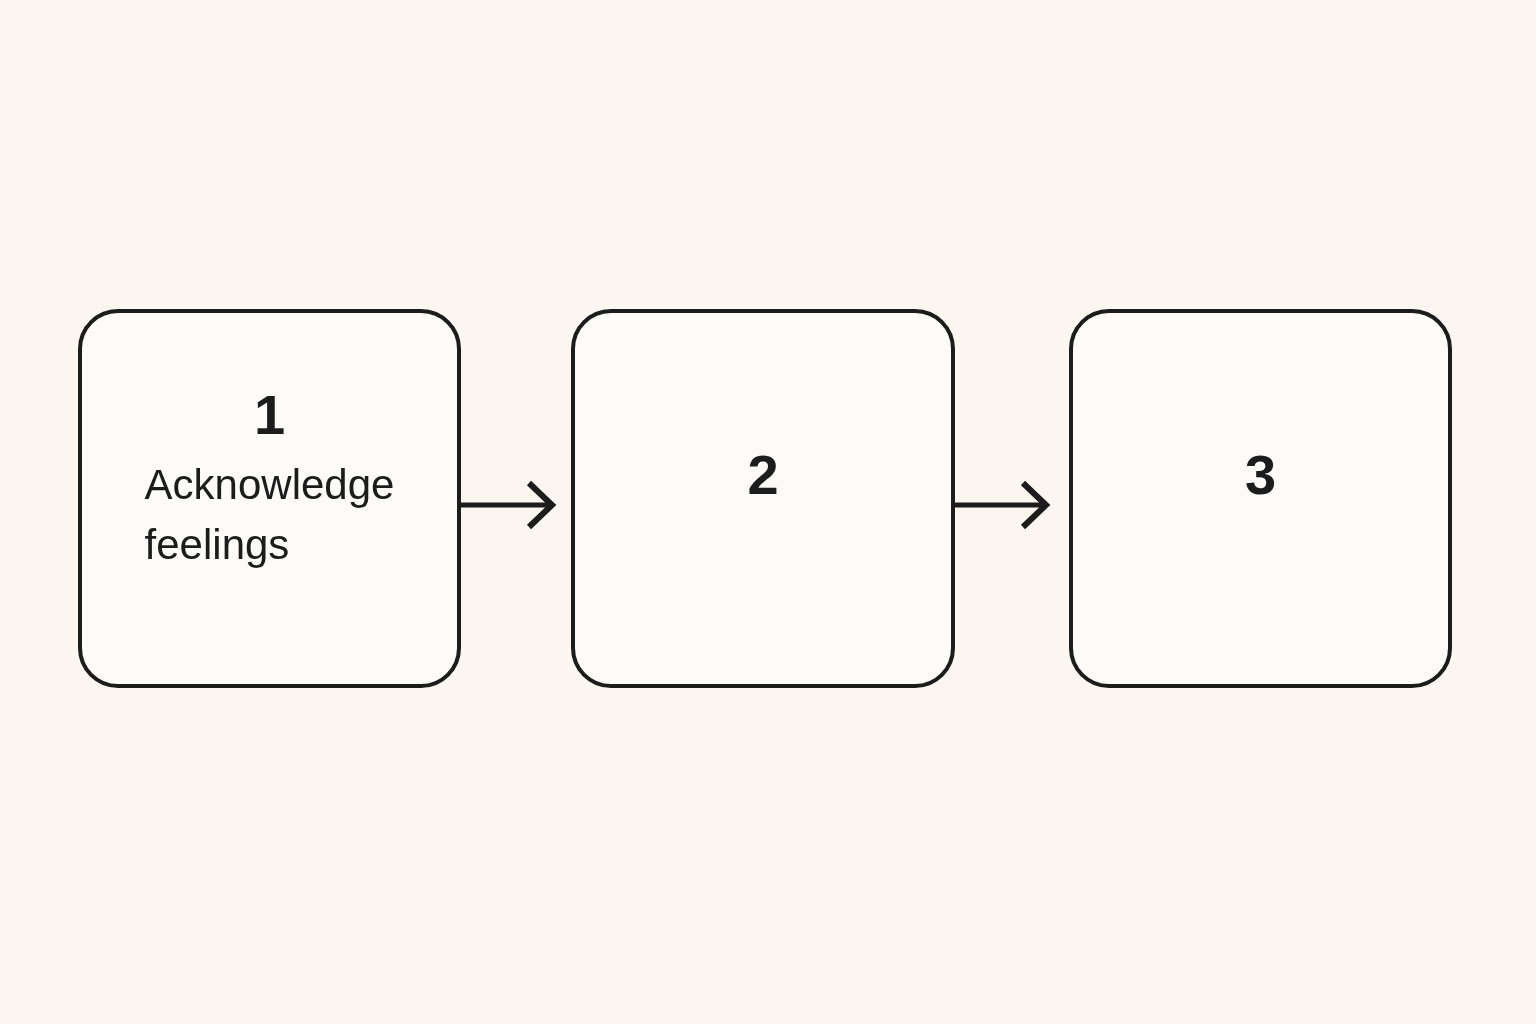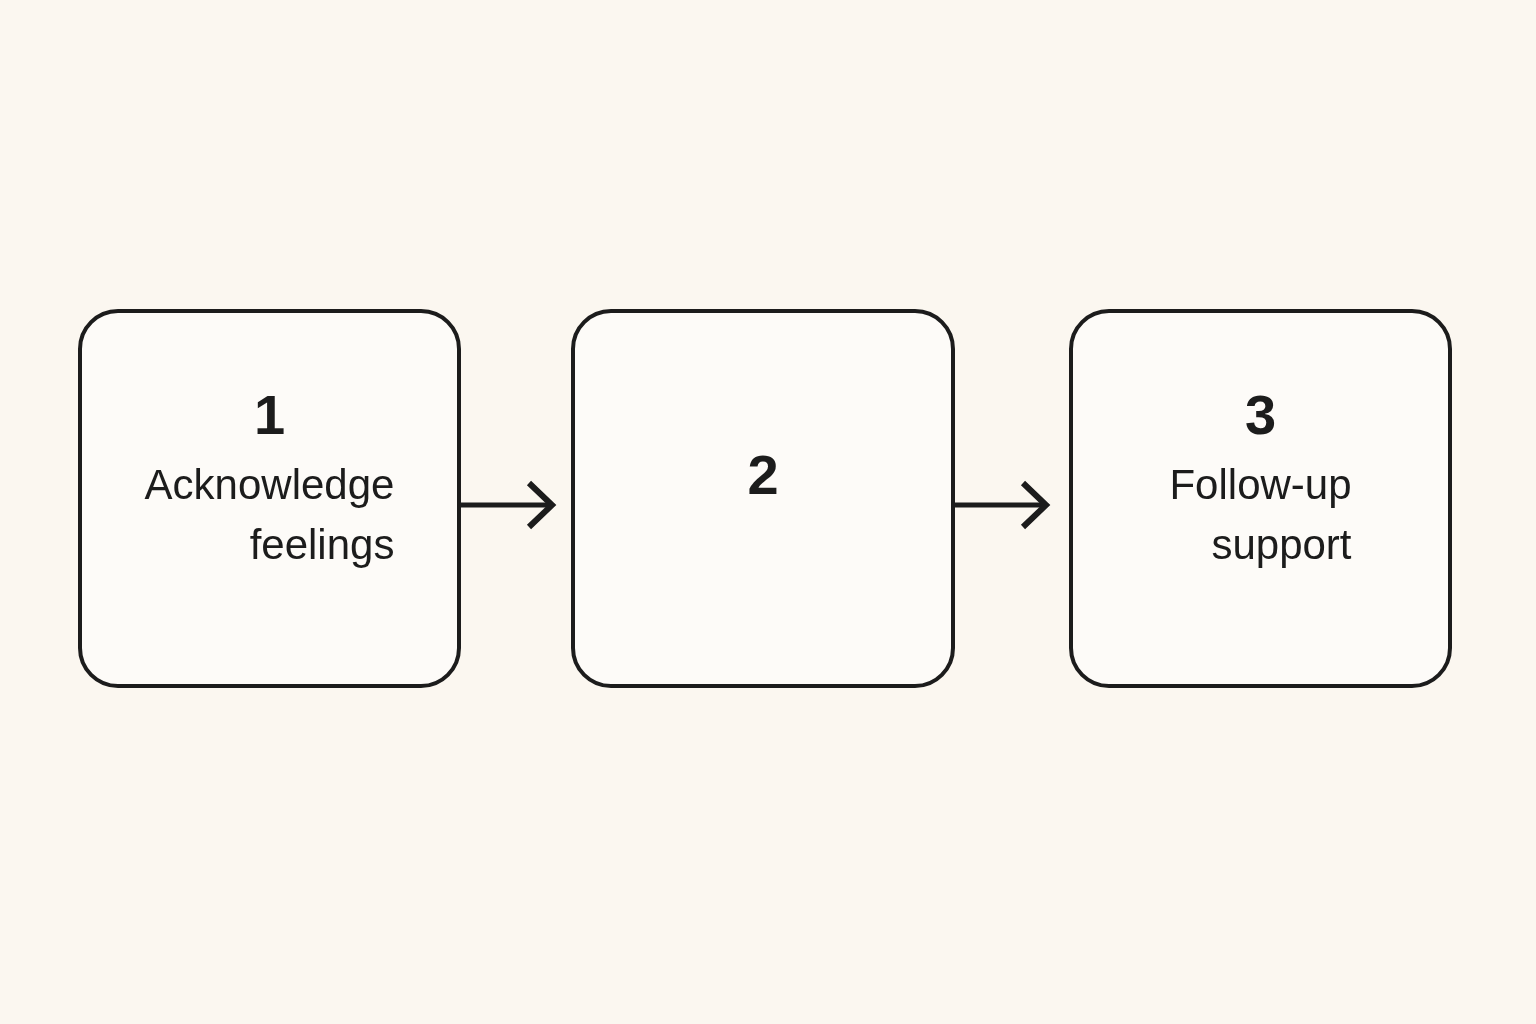--- a/index.html
+++ b/index.html
@@ -44,21 +44,21 @@
     color: #1C1C1C;
     line-height: 1.05;
     letter-spacing: 0px;
     margin-bottom: 10px;
   }
   .node-label {
     font-size: 42px;
     font-weight: normal;
     color: #1C1C1C;
     line-height: 1.42;
-    text-align: right;
+    text-align: left;
     padding: 0 14px;
     white-space: pre-line;
   }
   .connector {
     position: absolute;
     overflow: visible;
   }
   .connector svg {
     display: block;
     overflow: visible;
@@ -106,18 +106,16 @@
   <div class="connector" style="left:955px; top:470px; width:114px; height:70px;">
     <svg width="114" height="70" viewBox="0 0 114 70" aria-hidden="true">
       <line class="conn-line" x1="0" y1="35" x2="90" y2="35"></line>
       <polyline class="conn-head" points="68,13 91,35 68,57"></polyline>
     </svg>
   </div>
 
   <div class="node" style="left:1069px; top:309px; width:383px; height:379px;">
     <div class="node-inner">
       <div class="node-number">3</div>
-      <div class="node-label">Follow-up
-support</div>
     </div>
   </div>
 
 </div>
 
 </body></html>

